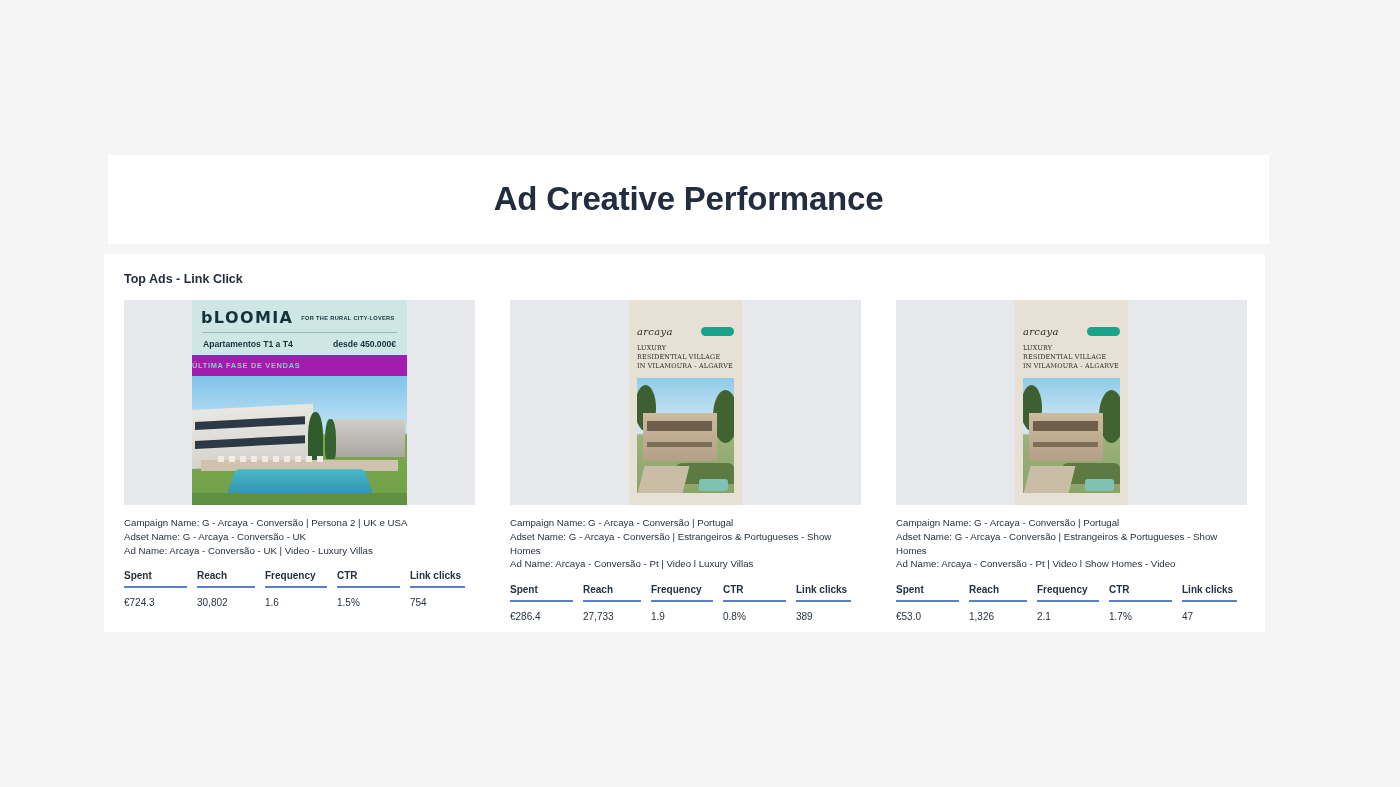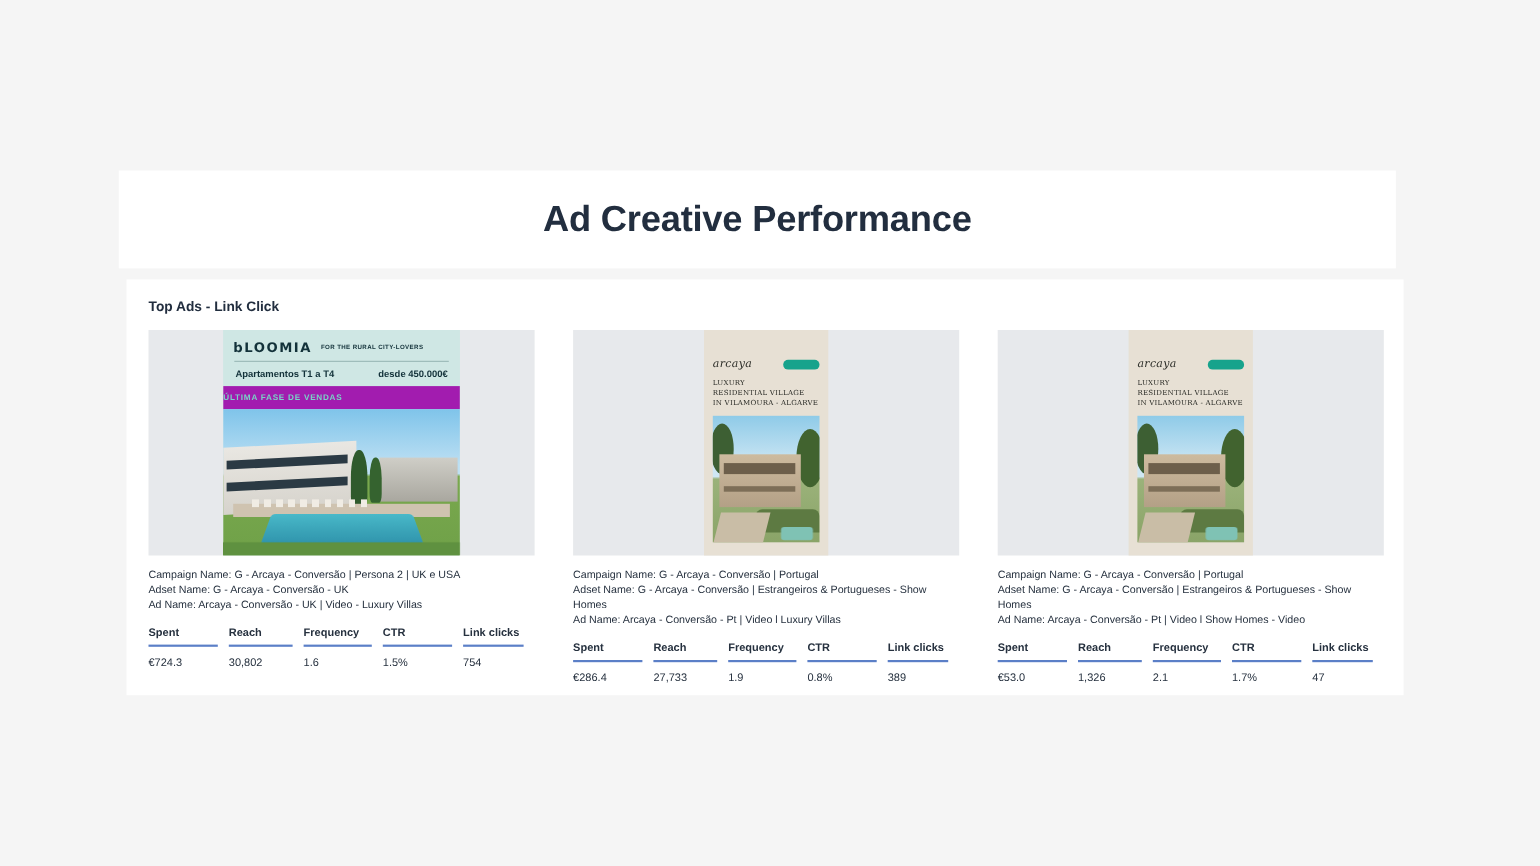--- a/index.html
+++ b/index.html
@@ -18,21 +18,21 @@
     background: #ffffff;
     display: flex; align-items: center; justify-content: center;
   }
   .report-title {
     font-size: 33px; font-weight: bold; color: #222e3f;
     letter-spacing: -0.2px; line-height: 1.1;
   }
 
   
   .content-panel {
-    position: absolute; left: 115px; top: 254px;
+    position: absolute; left: 104px; top: 254px;
     width: 1161px; height: 378px;
     background: #ffffff;
     padding: 18px 20px 0 20px;
   }
   .section-title {
     font-size: 12.5px; font-weight: bold; color: #222e3f;
     margin-left: 0px; margin-bottom: 14px;
   }
 
   .cards { display: flex; gap: 35px; }
@@ -47,21 +47,21 @@
   }
   
   .creative-bloomia {
     width: 215px; height: 205px;
     display: flex; flex-direction: column;
     background: #cfe7e4;
   }
   .bl-top { padding: 10px 9px 6px 9px; background: #cfe7e4; }
   .bl-row1 { display: flex; align-items: center; gap: 8px; }
   .bl-logo {
-    font-size: 12px; font-weight: bold; color: #13323a;
+    font-size: 16px; font-weight: bold; color: #13323a;
     letter-spacing: 1.4px; line-height: 1;
     font-family: "DejaVu Sans", sans-serif;
   }
   .bl-tag {
     font-size: 5.6px; font-weight: bold; color: #13323a;
     letter-spacing: 0.35px; white-space: nowrap;
   }
   .bl-rule { height: 1px; background: #9ab9b6; margin: 6px 1px 6px 1px; }
   .bl-row2 { display: flex; align-items: baseline; justify-content: space-between; padding: 0 2px; }
   .bl-h1 { font-size: 8.6px; font-weight: bold; color: #13323a; }

